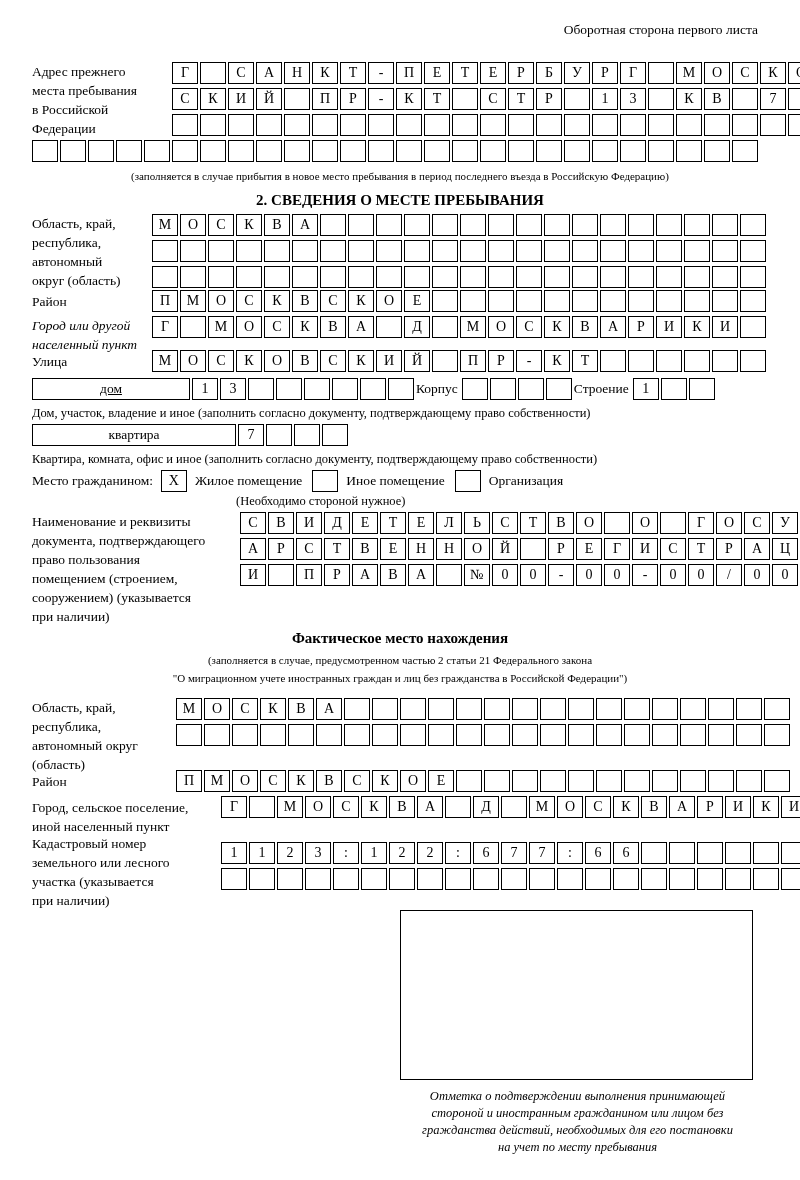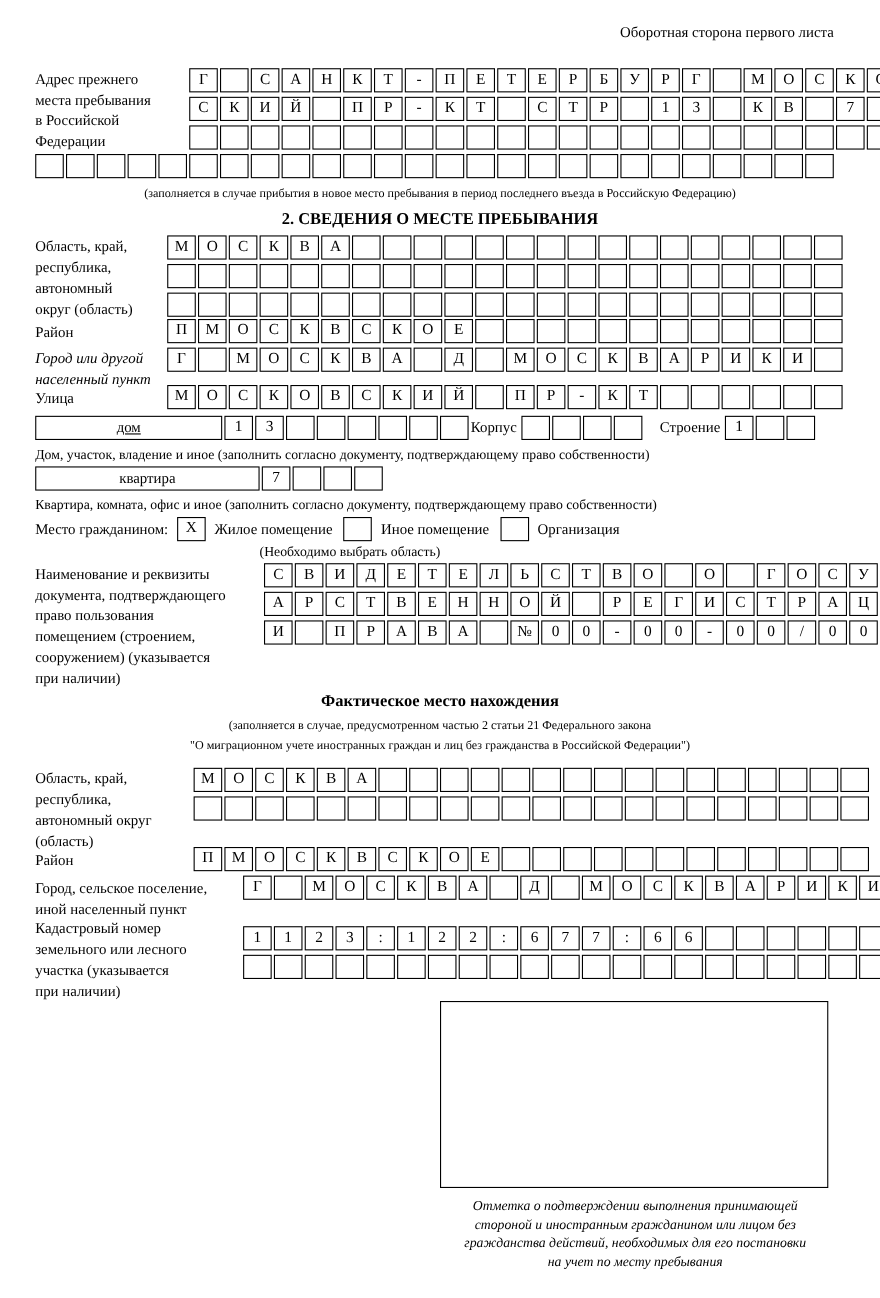--- a/index.html
+++ b/index.html
@@ -364,39 +364,39 @@
       <div class="cell">Т</div>
       <div class="cell"></div>
       <div class="cell"></div>
       <div class="cell"></div>
       <div class="cell"></div>
       <div class="cell"></div>
       <div class="cell"></div>
     </div>
 
   <div class="row" style="left:32px; top:378px;">
-    <div class="wide-label-box" style="width:170px;text-decoration:underline;">дом</div>
+    <div class="wide-label-box" style="width:158px;text-decoration:underline;">дом</div>
     <div id="s2-house" style="display:flex;">
         <div class="cell">1</div>
         <div class="cell">3</div>
         <div class="cell"></div>
         <div class="cell"></div>
         <div class="cell"></div>
         <div class="cell"></div>
         <div class="cell"></div>
         <div class="cell"></div>
       </div>
     <div class="inline-text">Корпус</div>
     <div id="s2-korpus" style="display:flex;">
         <div class="cell"></div>
         <div class="cell"></div>
         <div class="cell"></div>
         <div class="cell"></div>
       </div>
-    <div class="inline-text" style="margin-left:14px;">Строение</div>
+    <div class="inline-text" style="">Строение</div>
     <div id="s2-stroenie" style="display:flex;">
         <div class="cell">1</div>
         <div class="cell"></div>
         <div class="cell"></div>
       </div>
   </div>
 
   <div class="lbl small" style="left:32px; top:404px;">Дом, участок, владение и иное (заполнить согласно документу, подтверждающему право собственности)</div>
 
   <div class="row" style="left:32px; top:424px;">
@@ -413,21 +413,21 @@
 
   <div class="row" style="left:32px; top:470px; align-items:center;">
     <div class="inline-text">Место гражданином:</div>
     <div class="cell" style="margin-left:4px;">X</div>
     <div class="inline-text" style="margin-left:6px;">Жилое помещение</div>
     <div class="cell" style="margin-left:6px;"></div>
     <div class="inline-text" style="margin-left:6px;">Иное помещение</div>
     <div class="cell" style="margin-left:6px;"></div>
     <div class="inline-text" style="margin-left:6px;">Организация</div>
   </div>
-  <div class="lbl small" style="left:236px; top:492px;">(Необходимо выбрать область)</div>
+  <div class="lbl small" style="left:236px; top:492px;">(Необходимо стороной нужное)</div>
 
   <div class="lbl" style="left:32px; top:512px;">Наименование и реквизиты
 документа, подтверждающего
 право пользования
 помещением (строением,
 сооружением) (указывается
 при наличии)</div>
   <div class="row" id="s2-doc-0" style="left:240px; top:512px;">
       <div class="cell">С</div>
       <div class="cell">В</div>

